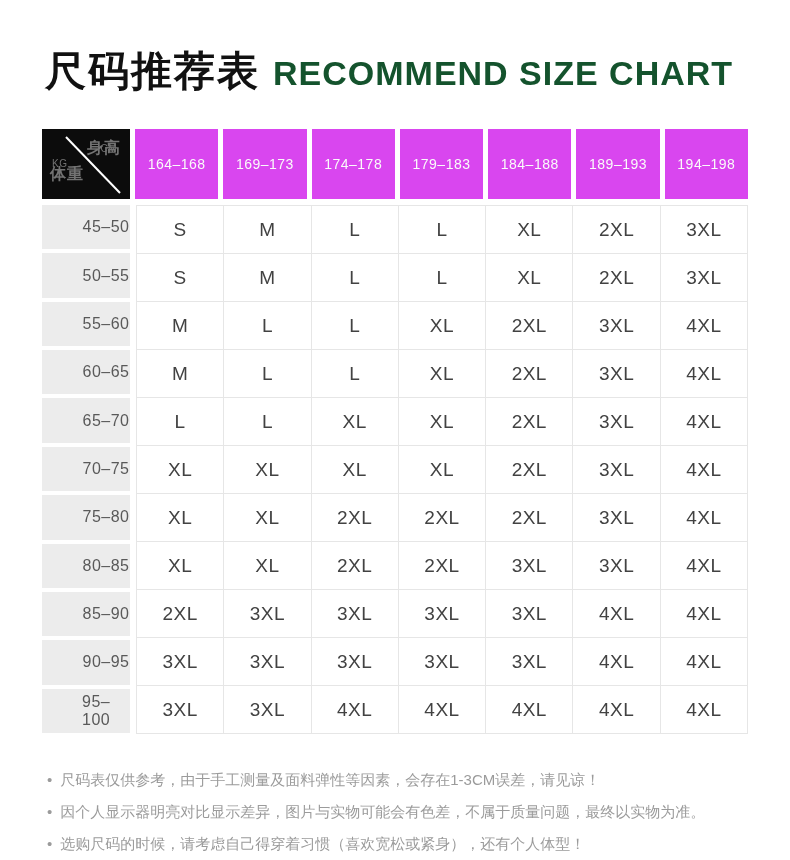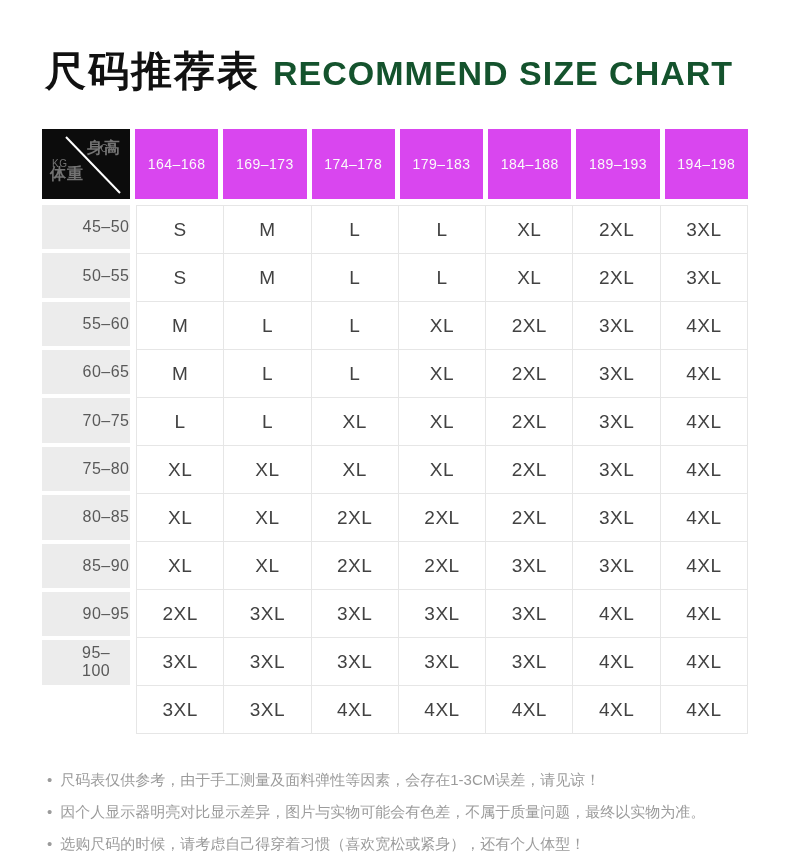--- a/index.html
+++ b/index.html
@@ -91,20 +91,21 @@
       <div class="h-cell">184–188</div>
       <div class="h-cell">189–193</div>
       <div class="h-cell">194–198</div>
     </div>
   <div class="body-row">
     <div class="w-col">
         <div class="w-cell">45–50</div>
         <div class="w-cell">50–55</div>
         <div class="w-cell">55–60</div>
         <div class="w-cell">60–65</div>
+        <div class="w-cell">65–70</div>
         <div class="w-cell">70–75</div>
         <div class="w-cell">75–80</div>
         <div class="w-cell">80–85</div>
         <div class="w-cell">85–90</div>
         <div class="w-cell">90–95</div>
         <div class="w-cell">95–100</div>
       </div>
     <div class="s-grid">
         <div class="s-cell">S</div>
         <div class="s-cell">M</div>

